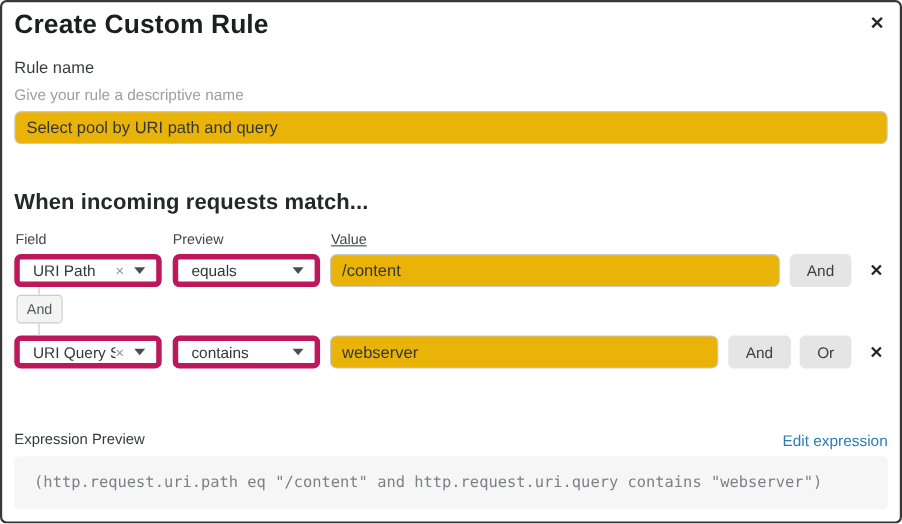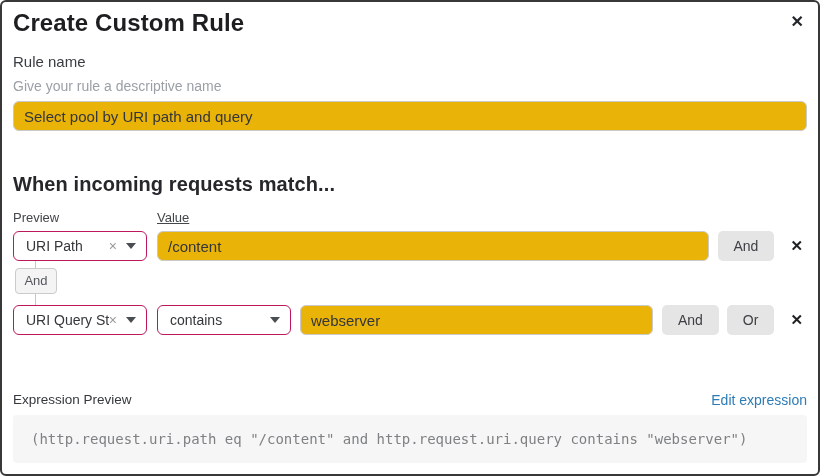--- a/index.html
+++ b/index.html
@@ -67,21 +67,21 @@
   }
   .col-label-field    { width: 144px; padding-left: 1px; }
   .col-label-operator { width: 143px; }
   .col-label-value    { flex: 1; padding-left: 1px; text-decoration: underline; }
 
   .match-row {
     margin-top: 6px;
     display: flex; align-items: center; height: 30px;
   }
   .select {
-    height: 30px; border: 1px solid #be185d; border-radius: 6px;
+    height: 30px; border: 5px solid #be185d; border-radius: 6px;
     background: #fff; display: flex; align-items: center;
     padding: 0 10px 0 12px; cursor: pointer;
     font-size: 14px; color: #33363b;
   }
   .select-field { width: 134px; margin-right: 10px; }
   .select-operator { width: 134px; margin-right: 9px; }
   .select-label {
     flex: 1; white-space: nowrap; overflow: hidden;
   }
   .clear-x {
@@ -157,30 +157,35 @@
   <div>
     <div class="section-label">Rule name</div>
     <div class="section-hint">Give your rule a descriptive name</div>
     <input type="text" class="text-input rule-name-input" value="Select pool by URI path and query" style="">
   </div>
 
   <div>
     <div class="matcher-heading">When incoming requests match...</div>
 
     <div class="col-labels">
+      <div class="col-label-field">Field</div>
       <div class="col-label-operator">Preview</div>
       <div class="col-label-value">Value</div>
     </div>
 
     <div class="match-row">
       <div class="select select-field">
         <span class="select-label">URI Path</span>
         <span class="clear-x">×</span>
         <span class="caret"></span>
       </div>
+      <div class="select select-operator">
+        <span class="select-label">equals</span>
+        <span class="caret"></span>
+      </div>
       <input type="text" class="text-input value-input" value="/content" style="">
       <button class="join-btn">And</button>
       <button class="row-remove">✕</button>
     </div>
 
     <div class="connector">
       <div class="connector-badge">And</div>
     </div>
 
     <div class="match-row" style="margin-top:0;">

